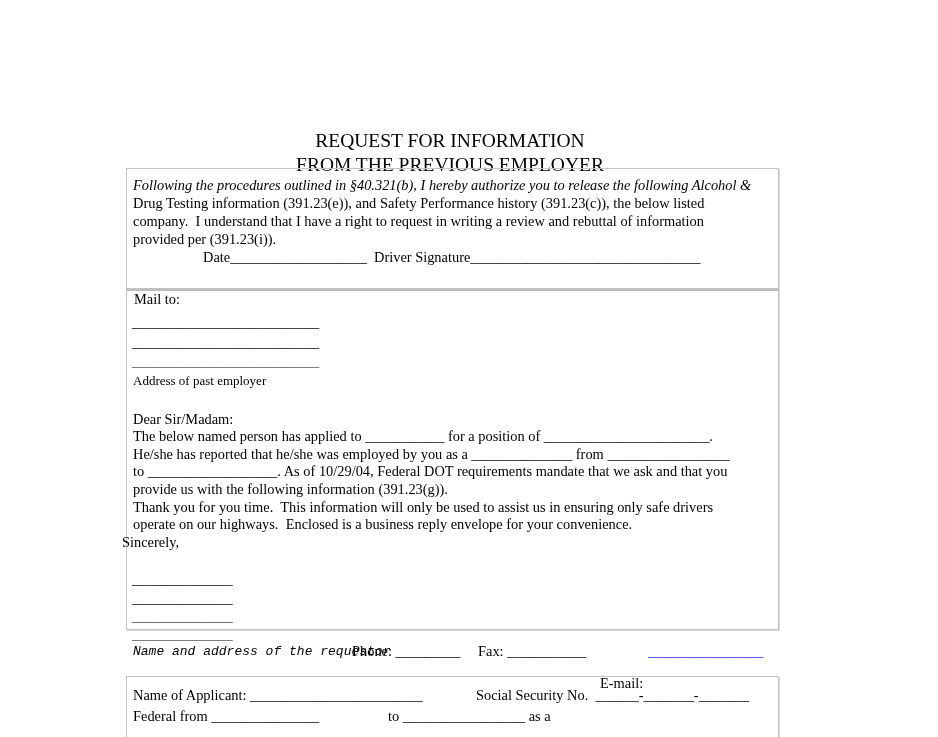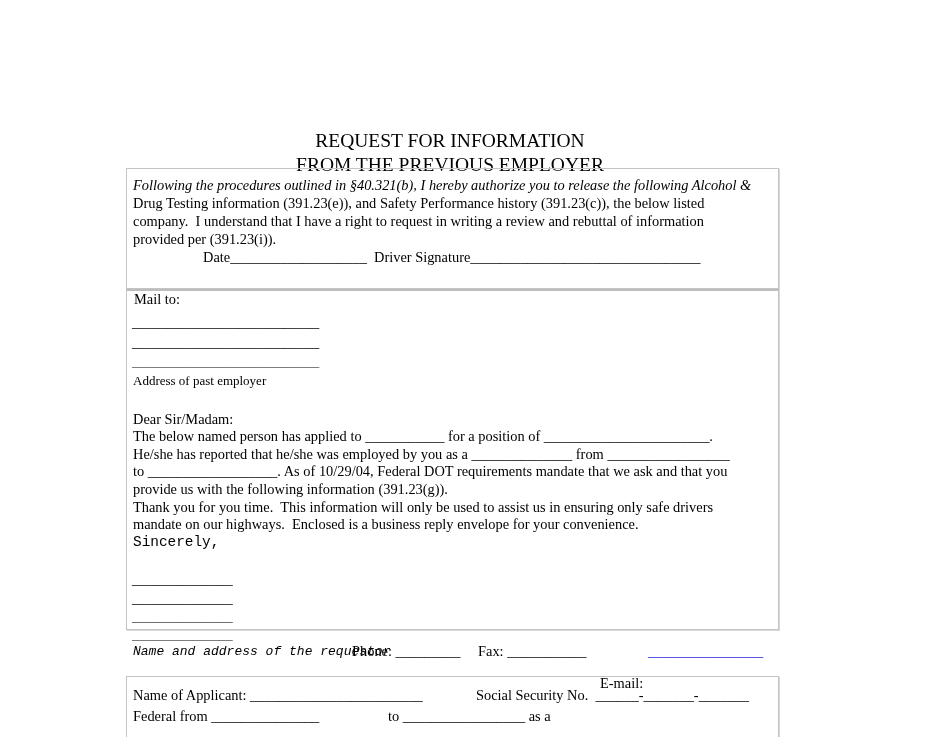--- a/index.html
+++ b/index.html
@@ -39,22 +39,22 @@
 <div class="txt" style="left:132px;top:333px;">__________________________</div>
 <div class="txt" style="left:132px;top:352px;color:#555;">__________________________</div>
 <div class="small" style="left:133px;top:374px;">Address of past employer</div>
 
 <div class="txt" style="left:126px;top:410px;margin-left:7px;">Dear Sir/Madam:</div>
 <div class="txt" style="left:133px;top:427px;">The below named person has applied to ___________ for a position of _______________________.</div>
 <div class="txt" style="left:133px;top:445px;">He/she has reported that he/she was employed by you as a ______________ from _________________</div>
 <div class="txt" style="left:133px;top:462px;">to __________________. As of 10/29/04, Federal DOT requirements mandate that we ask and that you</div>
 <div class="txt" style="left:133px;top:480px;">provide us with the following information (391.23(g)).</div>
 <div class="txt" style="left:133px;top:498px;">Thank you for you time.  This information will only be used to assist us in ensuring only safe drivers</div>
-<div class="txt" style="left:133px;top:515px;">mandate on our highways.  Enclosed is a business reply envelope for your convenience.</div>
-<div class="txt" style="left:133px;top:533px;font-family:Liberation Mono, monospace;">Sincerely,</div>
+<div class="txt" style="left:133px;top:515px;">operate on our highways.  Enclosed is a business reply envelope for your convenience.</div>
+<div class="txt" style="left:122px;top:533px;">Sincerely,</div>
 
 <div class="txt" style="left:132px;top:570px;">______________</div>
 <div class="txt" style="left:132px;top:589px;">______________</div>
 <div class="txt" style="left:132px;top:607px;color:#444;">______________</div>
 <div class="txt" style="left:132px;top:625px;color:#555;">______________</div>
 <div class="small ital" style="left:133px;top:645px;font-family:Liberation Mono, monospace;">Name and address of the requestor</div>
 
 <div class="txt" style="left:352px;top:642px;">Phone: _________</div>
 <div class="txt" style="left:478px;top:642px;">Fax: ___________</div>
 <div class="txt" style="left:600px;top:674px;">E-mail: </div>

